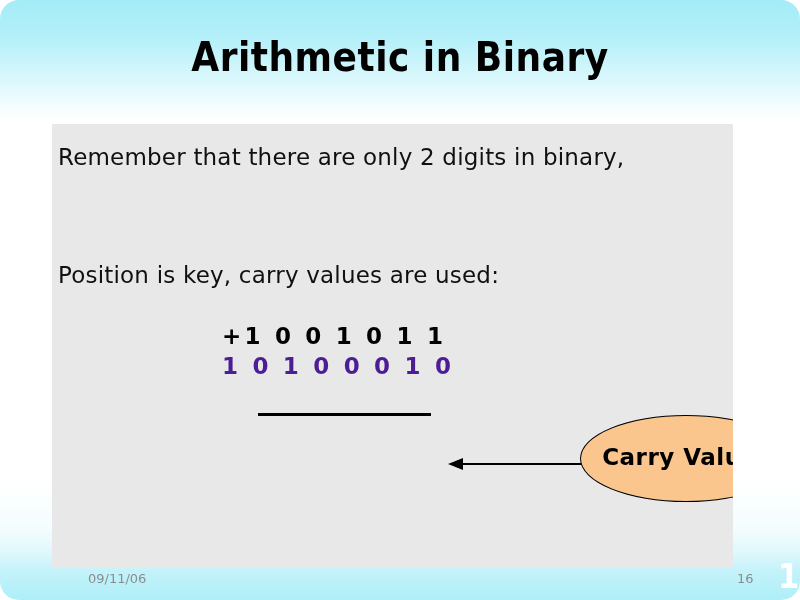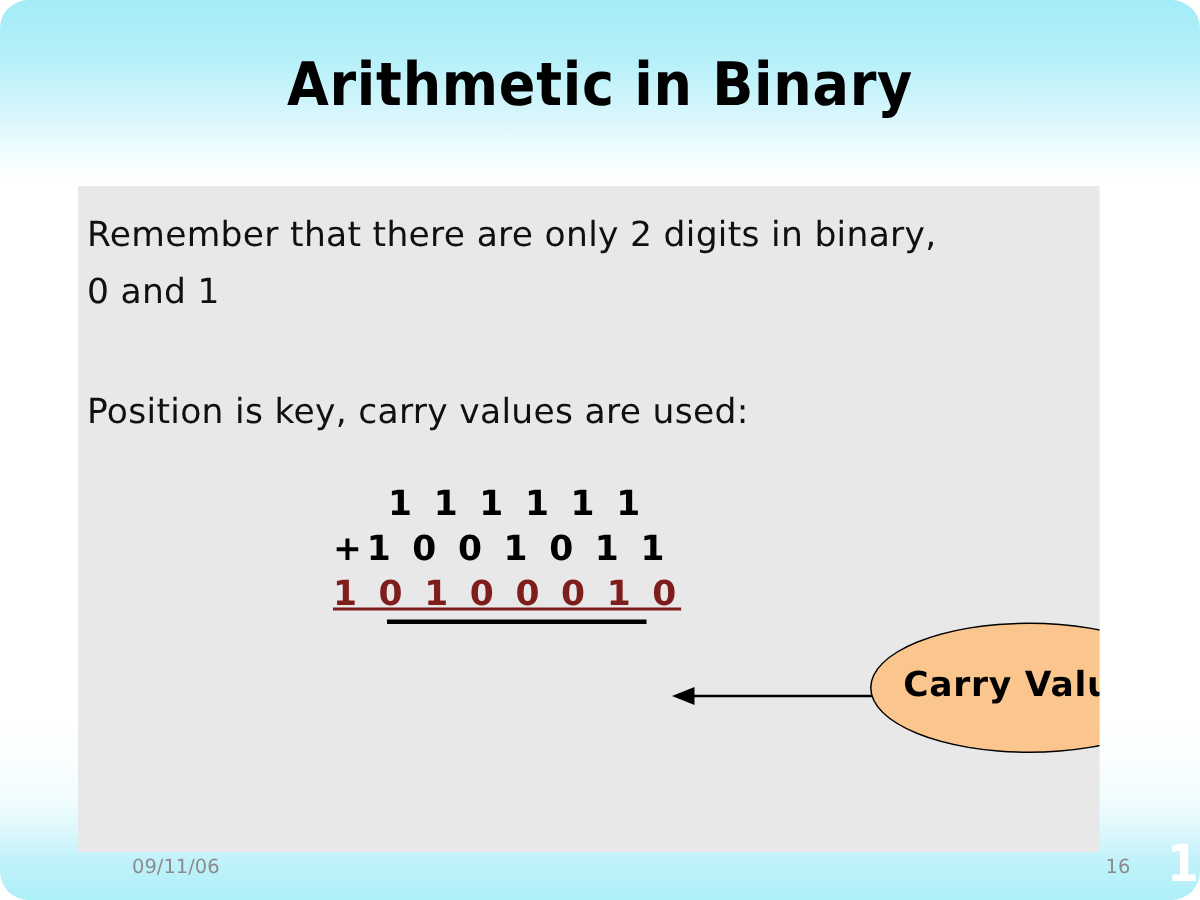--- a/index.html
+++ b/index.html
@@ -100,24 +100,23 @@
     width: 173px;
     height: 3px;
     background: #000000;
   }
   #sum-row-result {
     position: relative;
     height: 30px;
     text-align: right;
     white-space: nowrap;
     letter-spacing: 3.2px;
-    color: #7f1d1d;
+    color: #4c1d95;
     padding-right: 27px;
     padding-top: 0;
-    text-decoration: underline;
   }
 
   
   #callout-arrow {
     position: absolute;
     left: 396px;
     top: 326px;
     width: 142px;
     height: 28px;
   }
@@ -172,26 +171,24 @@
 <body>
 
 <div id="slide">
 
   <div id="title">Arithmetic in Binary</div>
 
   <div id="content-panel">
 
     <div class="body-line" id="body-line-1">Remember that there are only 2 digits in binary,</div>
 
-    <div class="body-line" id="body-line-2">0 and 1</div>
 
     <div class="body-line" id="body-line-3">Position is key, carry values are used:</div>
 
     <div id="sum-block">
-      <div class="sum-row" id="sum-row-carry">1 1 1 1 1 1</div>
       <div class="sum-row" id="sum-row-op2">+1 0 0 1 0 1 1</div>
       <div id="sum-rule"></div>
       <div id="sum-row-result">1 0 1 0 0 0 1 0</div>
     </div>
 
     <svg id="callout-arrow" viewBox="0 0 142 28">
       <line x1="13" y1="14" x2="142" y2="14" stroke="#000000" stroke-width="1.8"></line>
       <polygon points="0,14 15,8 15,20" fill="#000000"></polygon>
     </svg>
 

